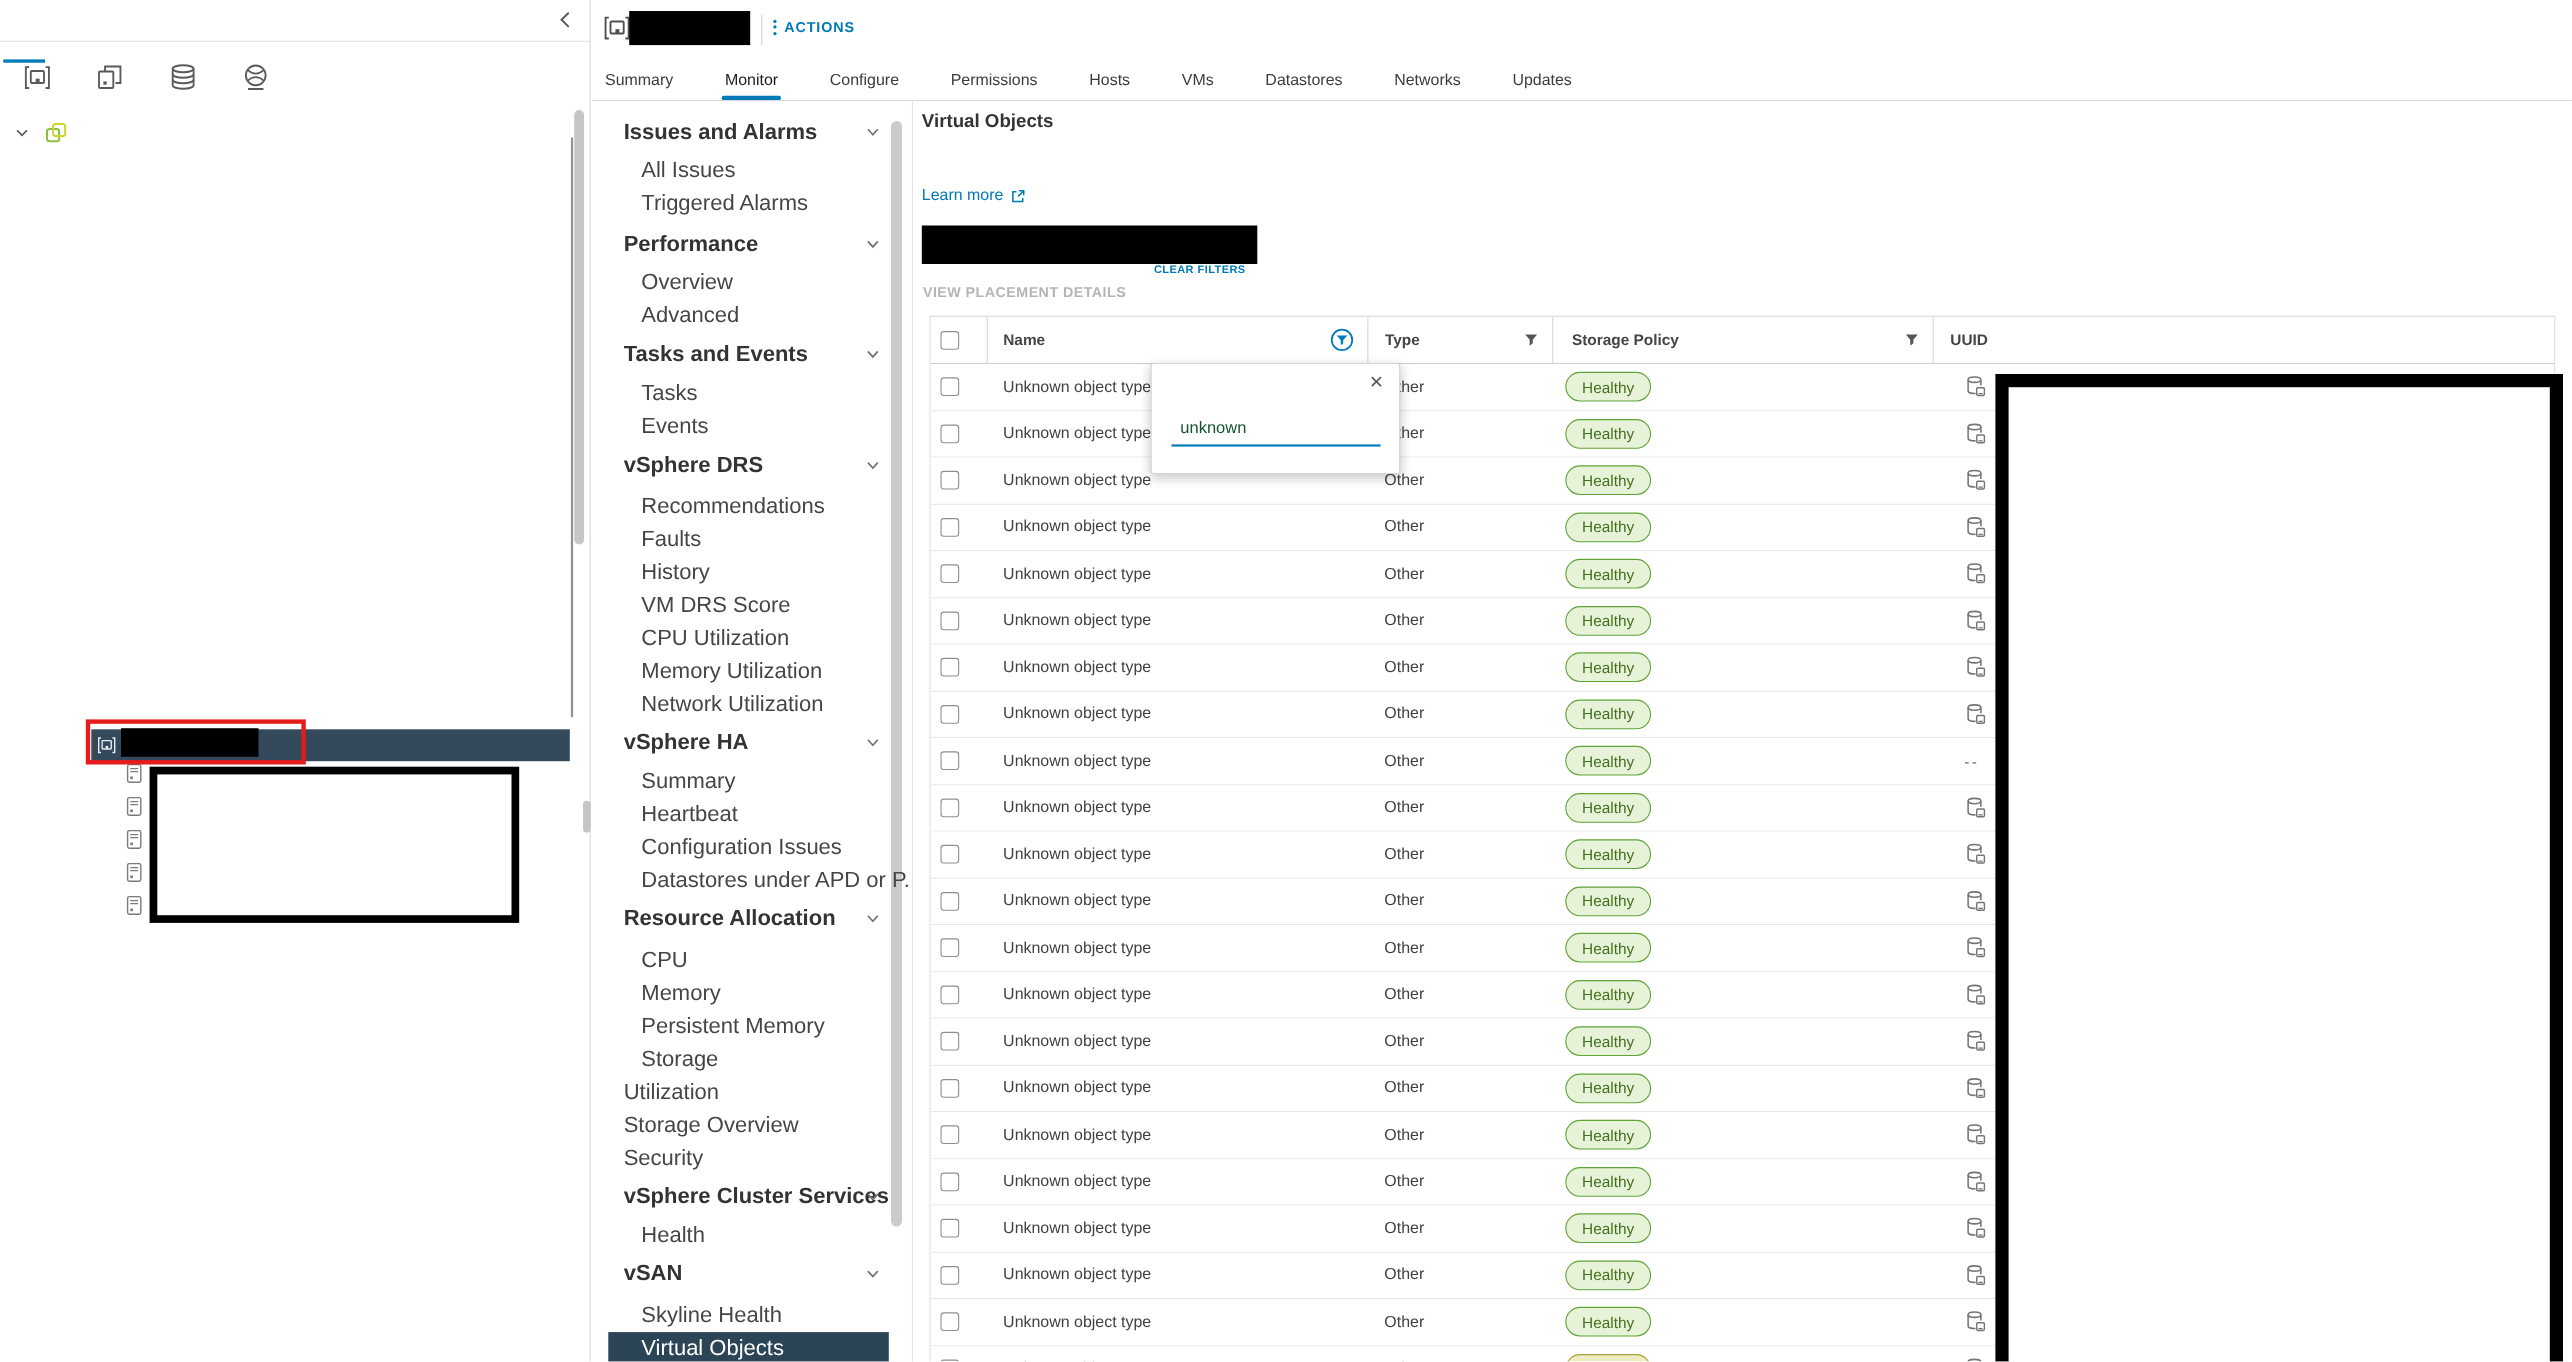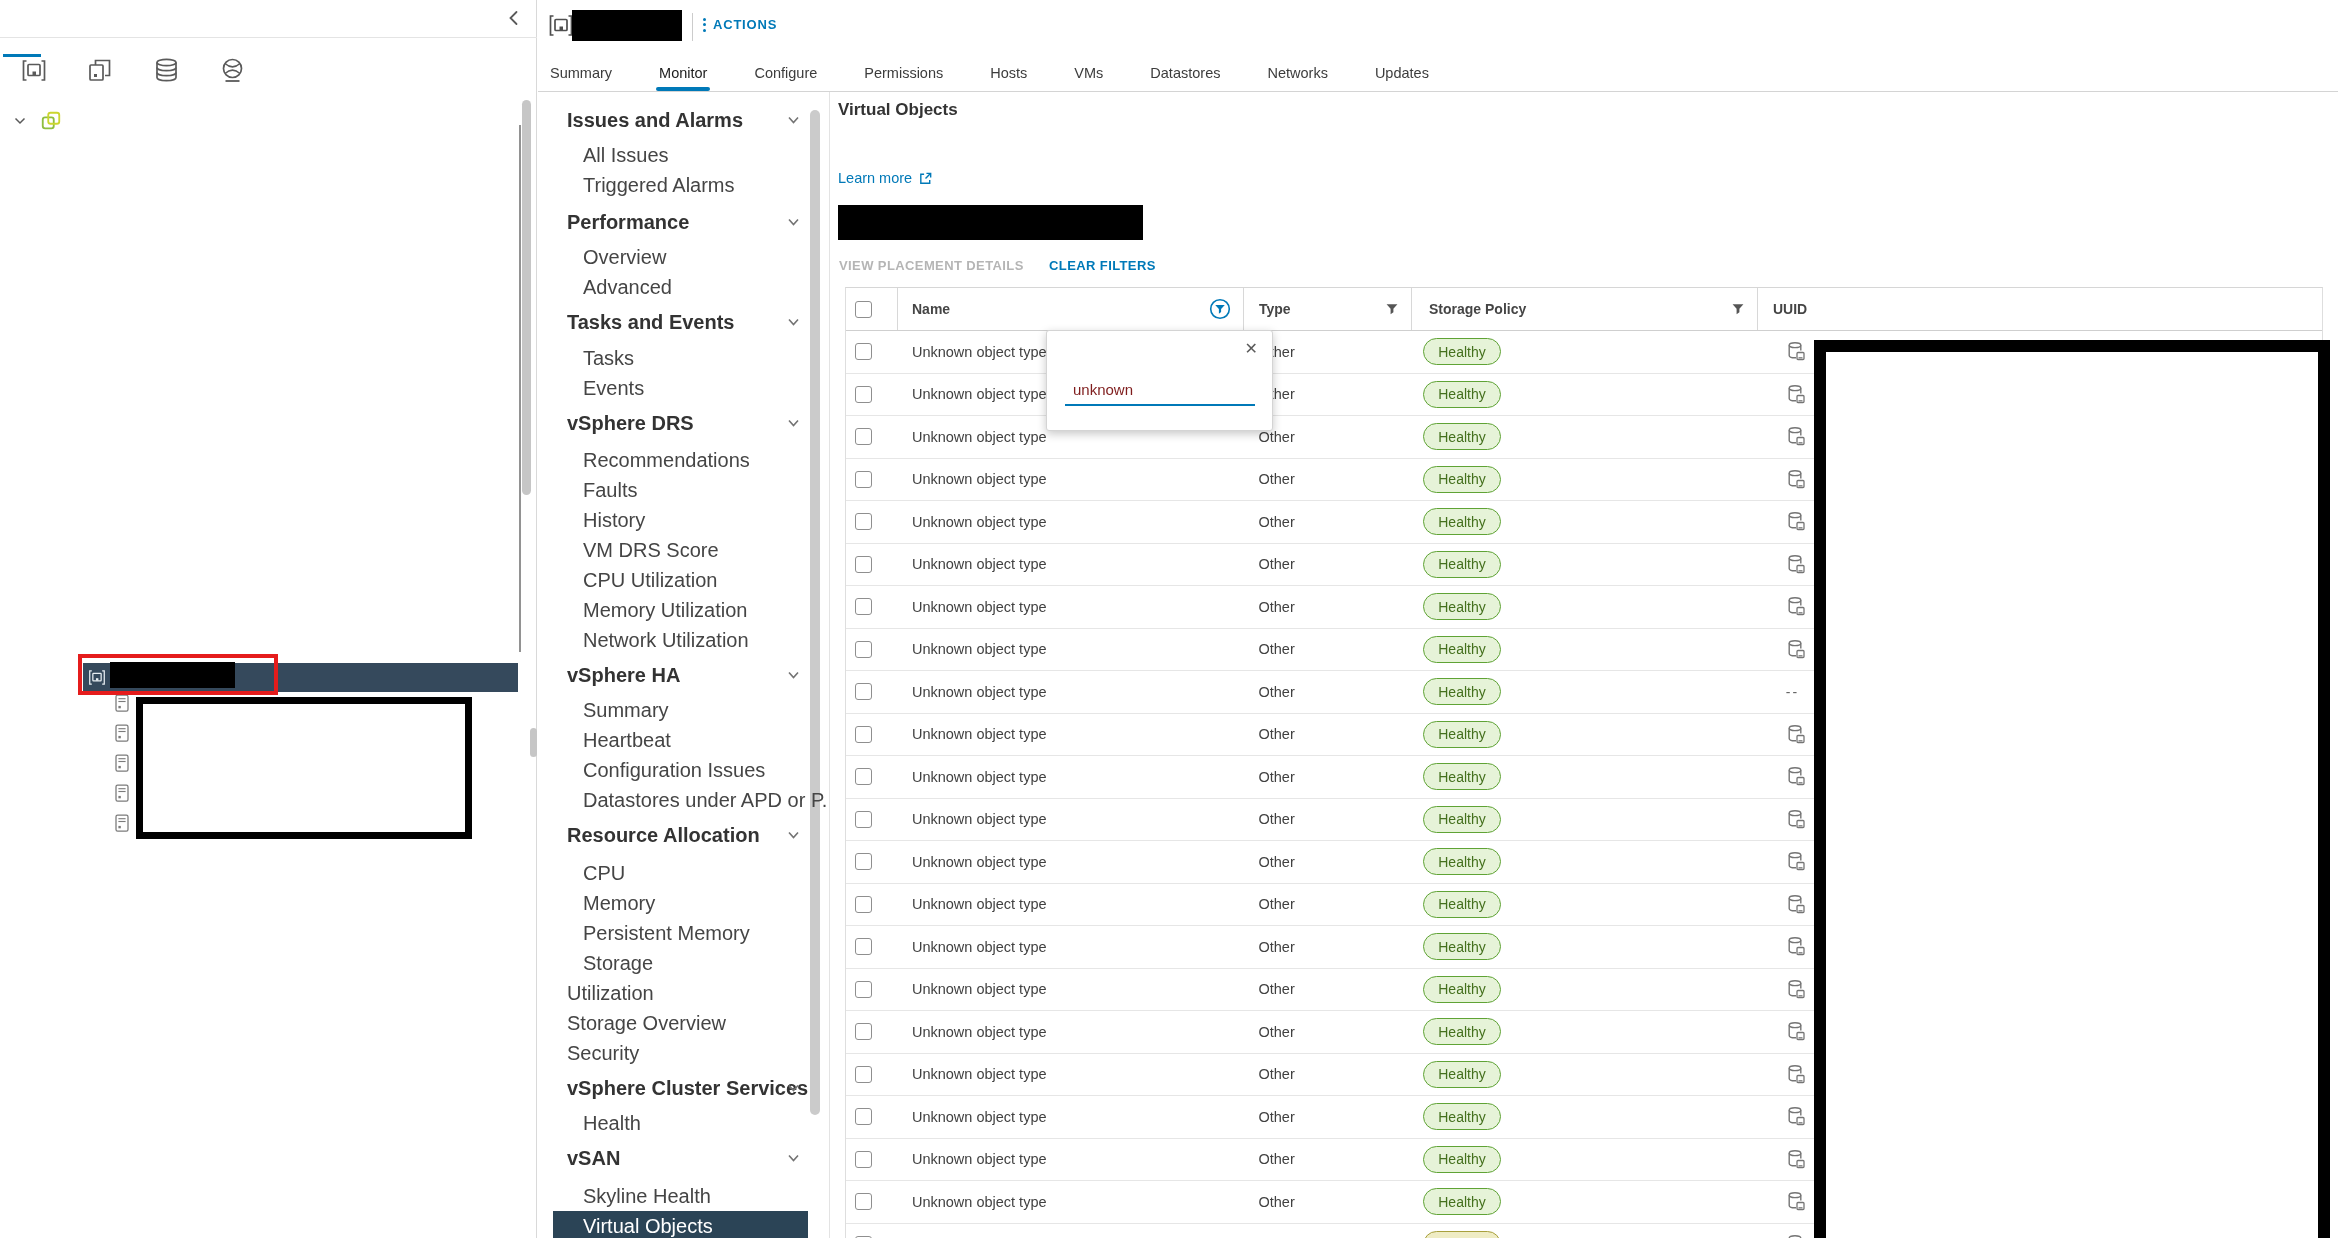--- a/index.html
+++ b/index.html
@@ -52,21 +52,21 @@
   .menu-ch { position:absolute; right:8px; top:9px; }
   .menu-scroll { position:absolute; left:272px; top:18px; width:10px; height:1005px; background:#cbcbcb; border-radius:5px; }
 
   
   #content { position:absolute; left:830px; top:92px; width:1508px; height:1146px; background:#fff; overflow:hidden; }
   .page-title { position:absolute; left:8px; top:8px; font-size:17px; color:#333; }
   .page-desc { position:absolute; left:8px; top:50px; width:1440px; font-size:14.5px; color:#4c4c4c; }
   .learn-more { position:absolute; left:8px; top:78px; display:flex; align-items:center; gap:6px; color:#0079b8; font-size:14.5px; cursor:pointer; }
   .content-redact { position:absolute; left:8px; top:113px; width:305px; height:35px; background:#000; }
   .toolbar-view { position:absolute; left:9px; top:166px; font-size:13px; font-weight:700; letter-spacing:.4px; color:#b5b5b5; }
-  .toolbar-clear { position:absolute; left:219px; top:166px; font-size:13px; font-weight:700; letter-spacing:.4px; color:#0079b8; cursor:pointer; }
+  .toolbar-clear { position:absolute; left:219px; top:148px; font-size:10px; font-weight:700; letter-spacing:.4px; color:#0079b8; cursor:pointer; }
 
   
   #vtable { position:absolute; left:15px; top:195px; width:1478px; height:951px; border-top:1px solid #d6d6d6; border-left:1px solid #dedede; border-right:1px solid #dedede; overflow:hidden; }
   .thead { display:flex; height:43px; border-bottom:1px solid #cfcfcf; background:#fff; }
   .th { position:relative; display:flex; align-items:center; font-size:14px; font-weight:600; color:#454545; border-right:1px solid #d8d8d8; }
   .th:last-child { border-right:none; }
   .th .flt { position:absolute; right:12px; top:50%; transform:translateY(-50%); cursor:pointer; display:flex; }
   .trow { display:flex; height:42.5px; border-bottom:1px solid #e6e6e6; align-items:center; background:#fff; }
   .td { display:flex; align-items:center; height:100%; }
   .c-check { width:52px; } .c-name { width:346px; padding-left:14px; }
@@ -76,21 +76,21 @@
   .th.c-type { padding-left:15px; } .th.c-policy { padding-left:17px; } .th.c-uuid { padding-left:15px; }
   .cbx { width:17px; height:17px; margin-left:9px; border:1.5px solid #8f8f8f; border-radius:3px; background:#fff; cursor:pointer; }
   .cell-text { font-size:14.5px; color:#414141; }
   .badge { display:inline-flex; align-items:center; justify-content:center; min-width:76px; height:27px; padding:0 14px; border-radius:14px; background:#e6f3d8; border:1.5px solid #5fa335; color:#44701d; font-size:14px; }
   .badge.olive { background:#efecc4; border-color:#a8a03c; color:#7d762c; }
   .dash { font-size:14px; color:#666; letter-spacing:2px; }
 
   
   #filter-popup { position:absolute; left:216px; top:238px; width:227px; height:101px; background:#fff; border:1px solid #d4d4d4; border-radius:3px; box-shadow:0 3px 10px rgba(0,0,0,.22); z-index:30; }
   .popup-close { position:absolute; right:14px; top:10px; font-size:16px; color:#5a5a5a; cursor:pointer; line-height:1; }
-  .popup-input { position:absolute; left:18px; top:46px; width:190px; border:none; border-bottom:2.5px solid #0079b8; outline:none; font-size:15px; color:#7f1d1d; padding:4px 2px 6px 8px; font-family:"Liberation Sans", sans-serif; background:transparent; }
+  .popup-input { position:absolute; left:18px; top:46px; width:190px; border:none; border-bottom:2.5px solid #0079b8; outline:none; font-size:15px; color:#14532d; padding:4px 2px 6px 8px; font-family:"Liberation Sans", sans-serif; background:transparent; }
 
   
   #right-redact { position:absolute; left:984px; top:248px; width:516px; height:920px; background:#fff; border:12px solid #000; z-index:20; }
 
   svg { display:block; }
 </style>
 </head>
 <body>
 
 <div id="root">

